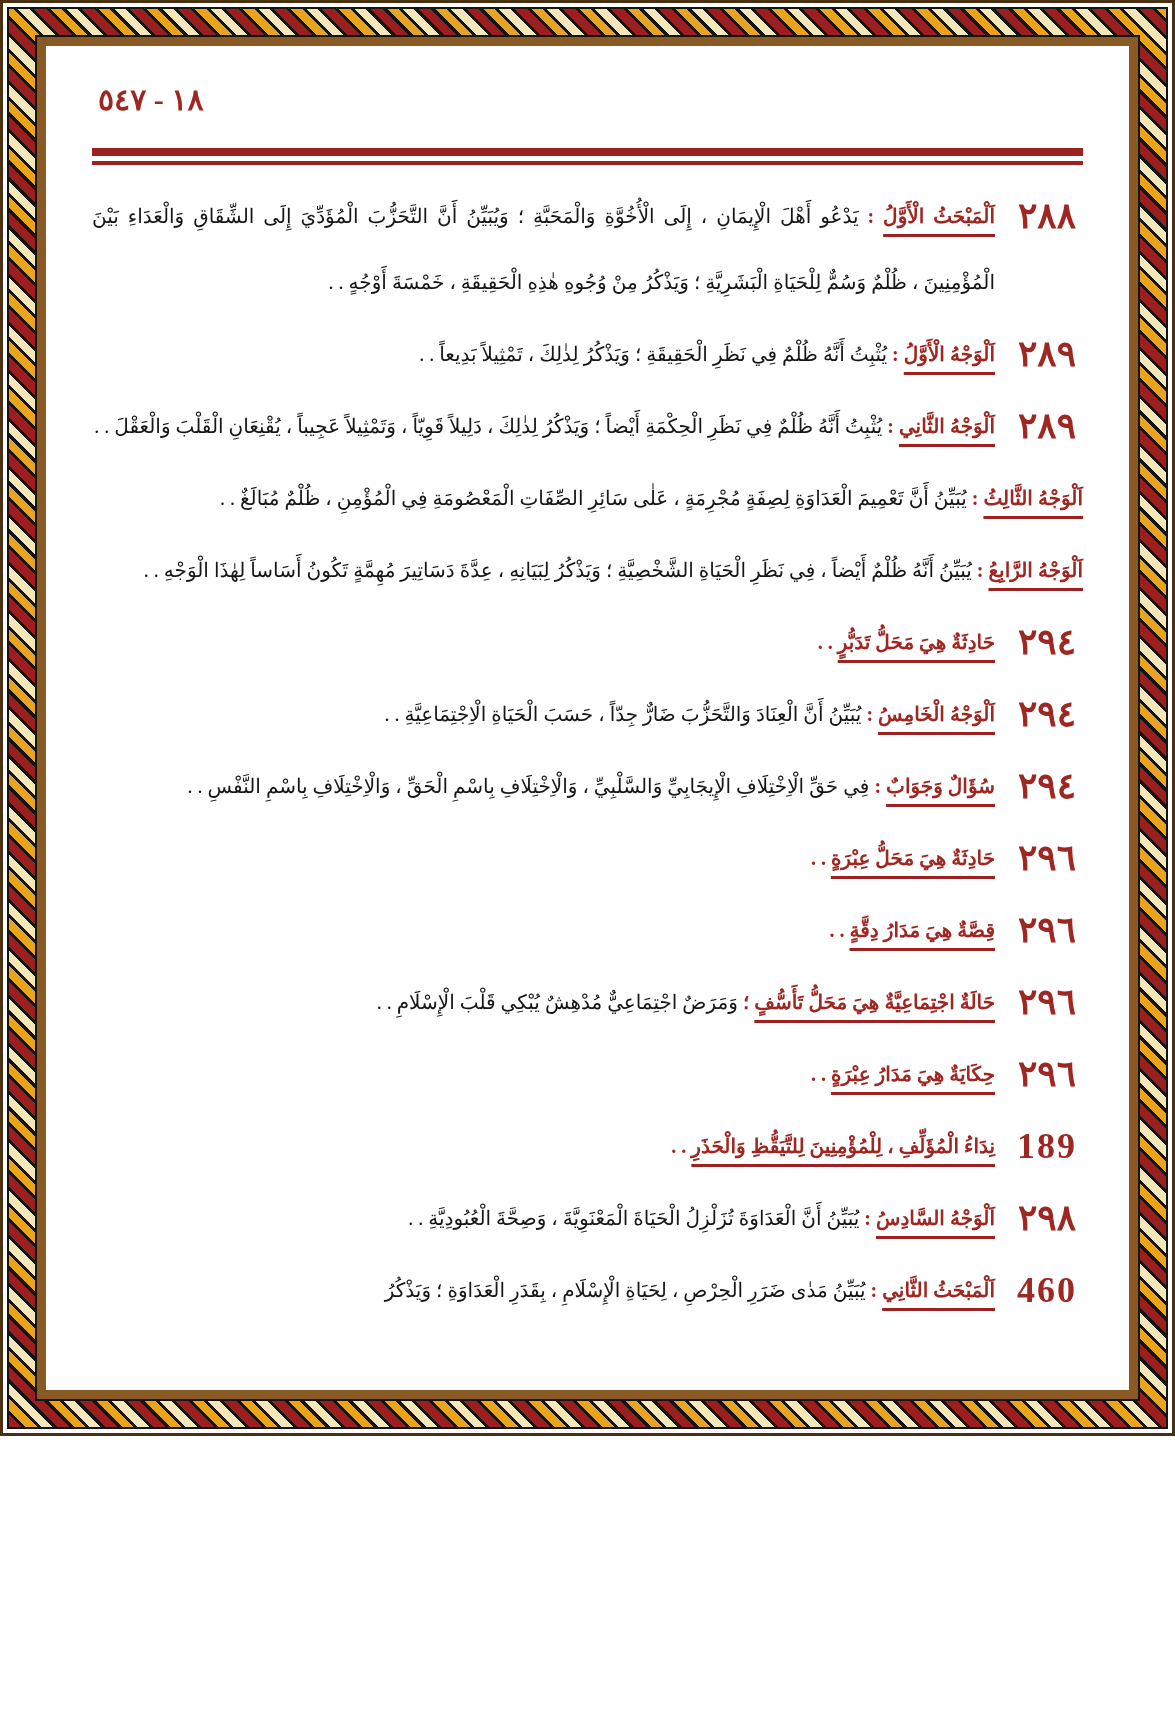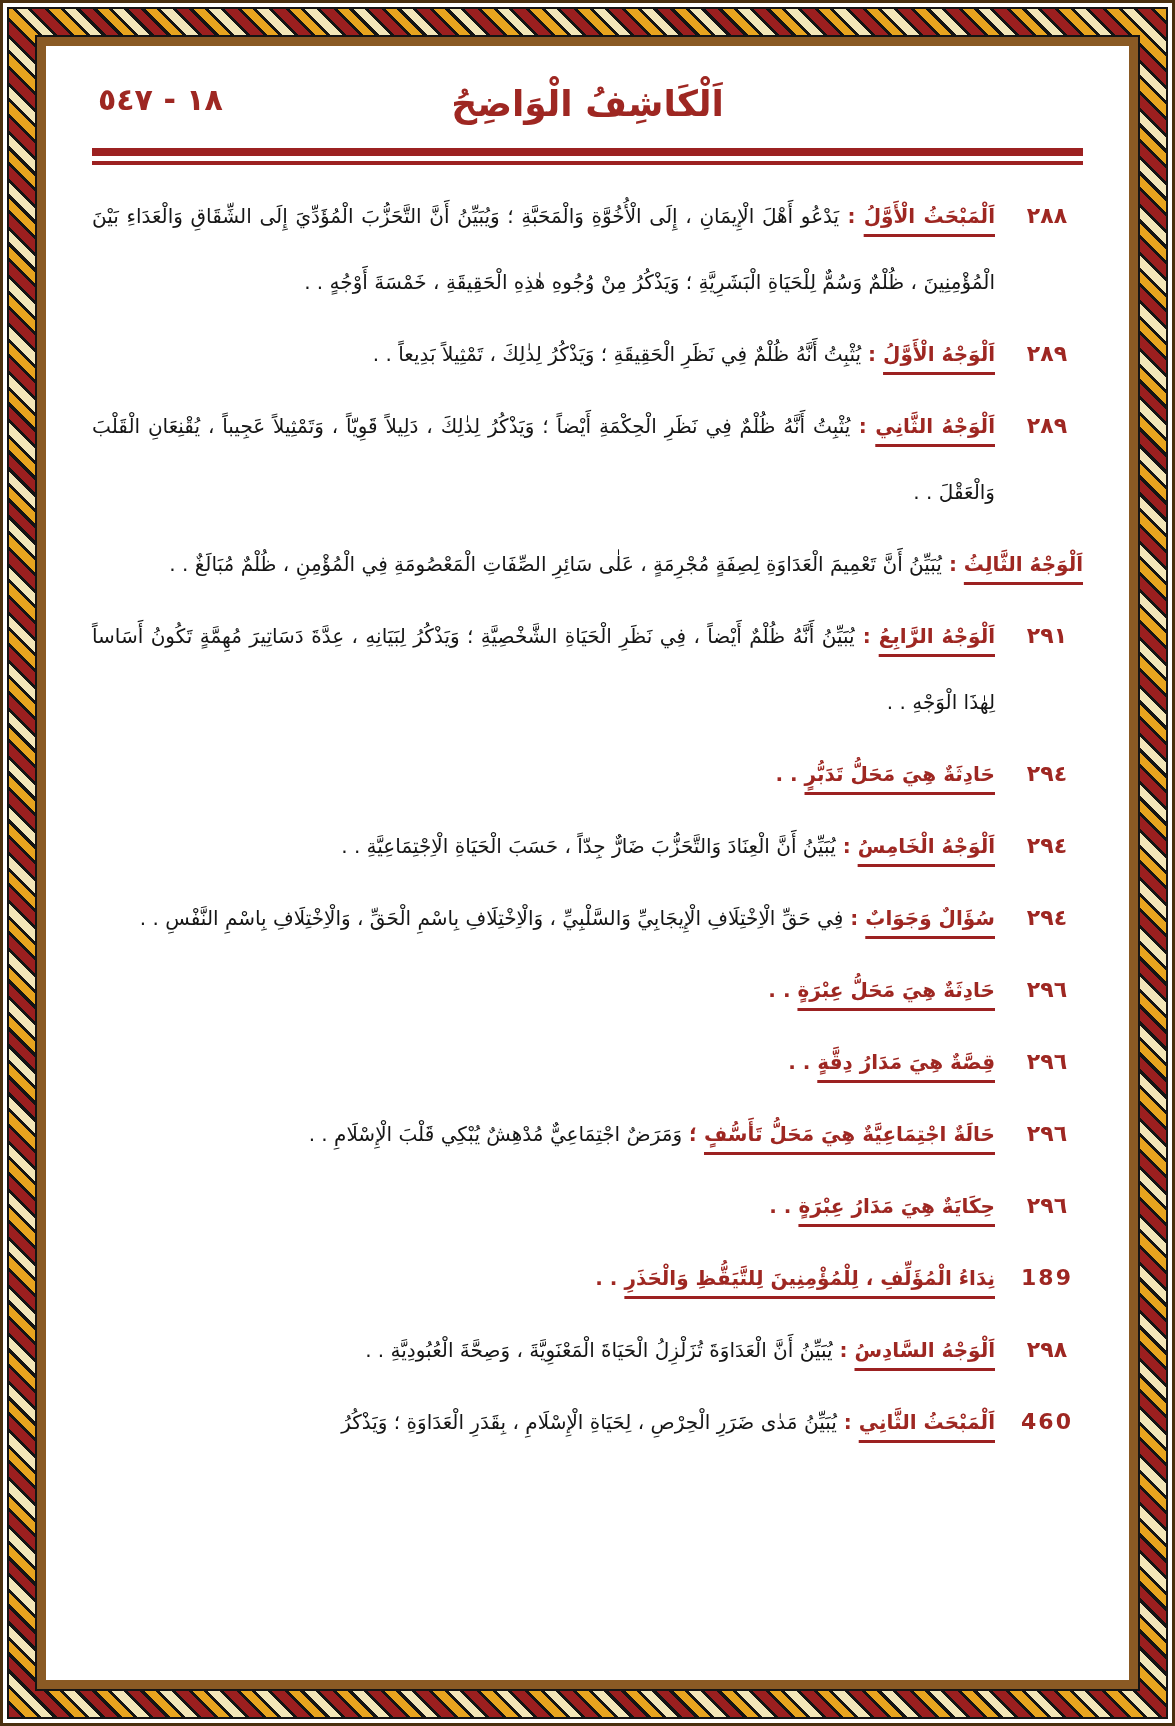--- a/index.html
+++ b/index.html
@@ -2,22 +2,23 @@
 <html lang="ar" dir="rtl"><head>
 <meta charset="utf-8">
 <style>
   * { margin: 0; padding: 0; box-sizing: border-box; }
   body {
     background: #ffffff;
     font-family: "DejaVu Sans", sans-serif;
   }
   .page {
     width: 1175px;
-    height: 1726px;
+    height: 1436px;
     background: #ffffff;
+    font-family: Liberation Serif, serif;
   }
   
   .frame-outer   { width: 100%; height: 100%; border: 3px solid #4a3010; padding: 4px; background: #ffffff; }
   .frame-black1  { width: 100%; height: 100%; border: 2px solid #141414; }
   .frame-braid   {
     width: 100%; height: 100%;
     border: 26px solid transparent;
     border-image: repeating-linear-gradient(45deg,
       #9b1f1f 0 9px, #141414 9px 12px,
       #e8a41f 12px 20px, #141414 20px 23px,
@@ -60,21 +61,21 @@
   .entry {
     display: flex;
     direction: rtl;
     gap: 16px;
     margin-bottom: 6px;
   }
   .num {
     flex: 0 0 72px;
     color: #9e2722;
     font-weight: bold;
-    font-size: 22px;
+    font-size: 36px;
     line-height: 66px;
     text-align: center;
     letter-spacing: 2px;
   }
   .txt {
     flex: 1;
     font-size: 20px;
     line-height: 66px;
     color: #161616;
     text-align: justify;
@@ -93,21 +94,20 @@
 <div class="page">
   <div class="frame-outer">
     <div class="frame-black1">
       <div class="frame-braid">
         <div class="frame-black2">
           <div class="frame-brown">
             <div class="content">
 
               <div class="header">
                 <div class="page-number">١٨ - ٥٤٧</div>
-                <div class="page-title">اَلْكَاشِفُ الْوَاضِحُ</div>
               </div>
               <div class="header-rule"></div>
 
               <div class="entries">
 
                 <div class="entry">
                   <div class="num">٢٨٨</div>
                   <div class="txt"><span class="head">اَلْمَبْحَثُ الْأَوَّلُ</span><span class="sep"> : </span><span class="body">يَدْعُو أَهْلَ الْإِيمَانِ ، إِلَى الْأُخُوَّةِ وَالْمَحَبَّةِ ؛ وَيُبَيِّنُ أَنَّ التَّحَزُّبَ الْمُؤَدِّيَ إِلَى الشِّقَاقِ وَالْعَدَاءِ بَيْنَ الْمُؤْمِنِينَ ، ظُلْمٌ وَسُمٌّ لِلْحَيَاةِ الْبَشَرِيَّةِ ؛ وَيَذْكُرُ مِنْ وُجُوهِ هٰذِهِ الْحَقِيقَةِ ، خَمْسَةَ أَوْجُهٍ . .</span><span class="tail"></span></div>
                 </div>
 
@@ -119,21 +119,20 @@
                 <div class="entry">
                   <div class="num">٢٨٩</div>
                   <div class="txt"><span class="head">اَلْوَجْهُ الثَّانِي</span><span class="sep"> : </span><span class="body">يُثْبِتُ أَنَّهُ ظُلْمٌ فِي نَظَرِ الْحِكْمَةِ أَيْضاً ؛ وَيَذْكُرُ لِذٰلِكَ ، دَلِيلاً قَوِيّاً ، وَتَمْثِيلاً عَجِيباً ، يُقْنِعَانِ الْقَلْبَ وَالْعَقْلَ . .</span><span class="tail"></span></div>
                 </div>
 
                 <div class="entry">
                   <div class="txt"><span class="head">اَلْوَجْهُ الثَّالِثُ</span><span class="sep"> : </span><span class="body">يُبَيِّنُ أَنَّ تَعْمِيمَ الْعَدَاوَةِ لِصِفَةٍ مُجْرِمَةٍ ، عَلٰى سَائِرِ الصِّفَاتِ الْمَعْصُومَةِ فِي الْمُؤْمِنِ ، ظُلْمٌ مُبَالَغٌ . .</span><span class="tail"></span></div>
                 </div>
 
                 <div class="entry">
-                  <div class="num">٢٩١</div>
                   <div class="txt"><span class="head">اَلْوَجْهُ الرَّابِعُ</span><span class="sep"> : </span><span class="body">يُبَيِّنُ أَنَّهُ ظُلْمٌ أَيْضاً ، فِي نَظَرِ الْحَيَاةِ الشَّخْصِيَّةِ ؛ وَيَذْكُرُ لِبَيَانِهِ ، عِدَّةَ دَسَاتِيرَ مُهِمَّةٍ تَكُونُ أَسَاساً لِهٰذَا الْوَجْهِ . .</span><span class="tail"></span></div>
                 </div>
 
                 <div class="entry">
                   <div class="num">٢٩٤</div>
                   <div class="txt"><span class="head">حَادِثَةٌ هِيَ مَحَلُّ تَدَبُّرٍ</span><span class="sep"></span><span class="body"></span><span class="tail"> . .</span></div>
                 </div>
 
                 <div class="entry">
                   <div class="num">٢٩٤</div>

